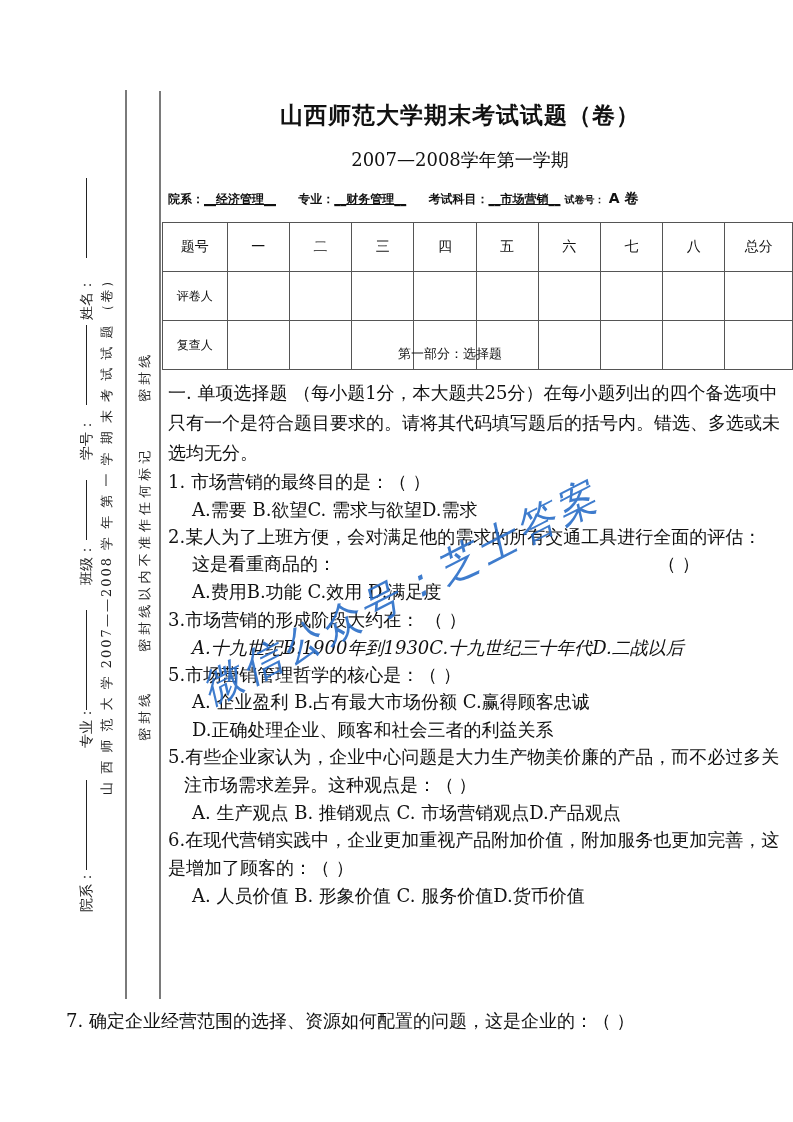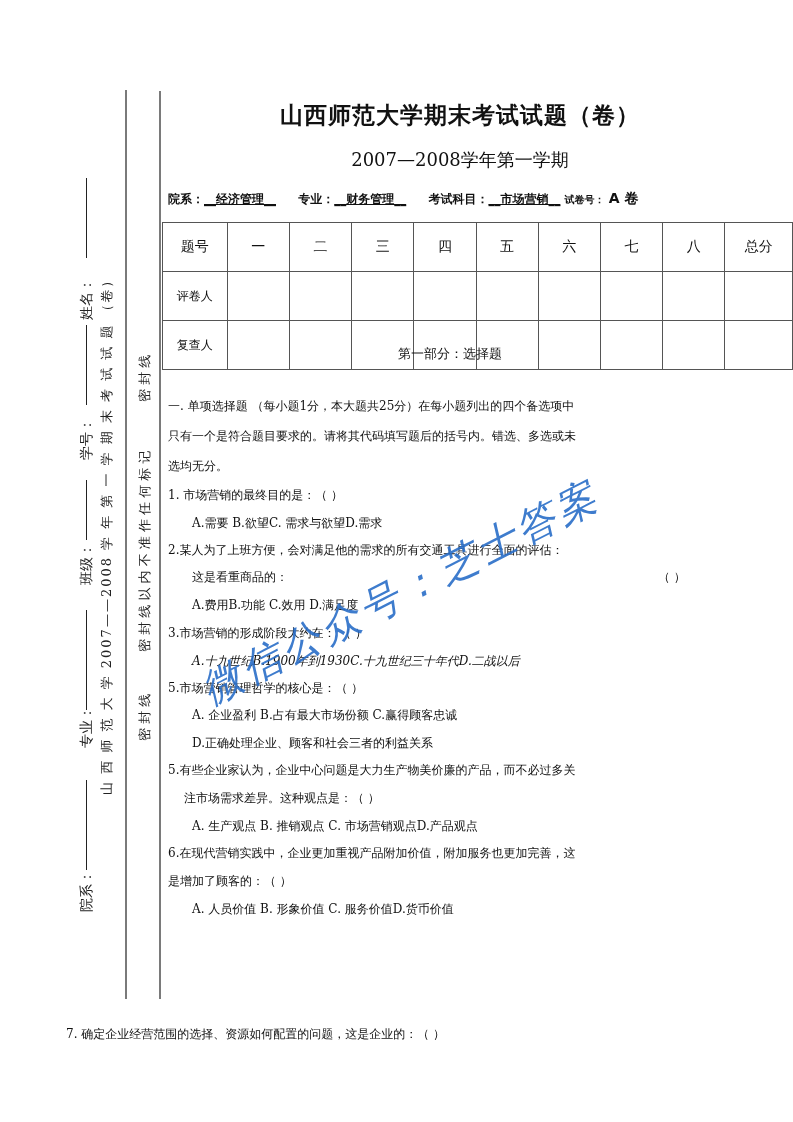--- a/index.html
+++ b/index.html
@@ -26,21 +26,21 @@
   table.score { position: absolute; left: 162px; top: 222px; border-collapse: collapse;
                 font-size: 14px; }
   table.score td { border: 1.5px solid #555; height: 24px; text-align: center; padding: 12px; }
   table.score td.h { width: 58px; }
   table.score td.c { width: 54px; }
   table.score td.t { width: 63px; }
   table.score .bold { font-weight: bold; font-family: "DejaVu Sans", "Liberation Sans", sans-serif; font-size: 15px; }
   table.score .small { font-size: 12px; }
 
   .section { position: absolute; left: 160px; width: 580px; top: 345px; text-align: center; font-size: 13px; }
-  .line { position: absolute; white-space: nowrap; font-size: 12px; margin-top: 17px; }
+  .line { position: absolute; white-space: nowrap; font-size: 18px; }
   .ind { padding-left: 24px; }
 
   .watermark { position: absolute; color: #2a6ec8; font-family: "DejaVu Sans", "Liberation Sans", sans-serif;
                font-size: 40px; white-space: nowrap; transform-origin: 0 0; transform: rotate(-27deg);
                opacity: 0.9; font-style: italic; letter-spacing: 4px; }
 </style>
 </head>
 <body>
 
 <div class="vline" style="left:125px; top:90px; height:909px;"></div>
@@ -134,21 +134,21 @@
 <div class="line ind" style="left:168px; top:580px;">A.费用B.功能    C.效用     D.满足度</div>
 
 <div class="line" style="left:168px; top:608px;">3.市场营销的形成阶段大约在：                  （     ）</div>
 <div class="line ind" style="left:168px; top:636px;font-style:italic;">A.十九世纪B.1900年到1930C.十九世纪三十年代D.二战以后</div>
 
 <div class="line" style="left:168px; top:663px;">5.市场营销管理哲学的核心是：（     ）</div>
 <div class="line ind" style="left:168px; top:690px;">A.  企业盈利     B.占有最大市场份额 C.赢得顾客忠诚</div>
 <div class="line ind" style="left:168px; top:718px;">D.正确处理企业、顾客和社会三者的利益关系</div>
 
 <div class="line" style="left:168px; top:745px;">5.有些企业家认为，企业中心问题是大力生产物美价廉的产品，而不必过多关</div>
-<div class="line" style="left:184px; top:773px;">注市场需求差异。这种观点是：（     ）</div>
+<div class="line" style="left:184px; top:773px;font-family:Liberation Serif, serif;">注市场需求差异。这种观点是：（     ）</div>
 <div class="line ind" style="left:168px; top:801px;">A.  生产观点      B.   推销观点   C.  市场营销观点D.产品观点</div>
 
 <div class="line" style="left:168px; top:828px;">6.在现代营销实践中，企业更加重视产品附加价值，附加服务也更加完善，这</div>
 <div class="line" style="left:168px; top:856px;">是增加了顾客的：（     ）</div>
 <div class="line ind" style="left:168px; top:884px;">A.  人员价值    B.  形象价值    C.  服务价值D.货币价值</div>
 
 <div class="line" style="left:66px; top:1009px;">7.  确定企业经营范围的选择、资源如何配置的问题，这是企业的：（   ）</div>
 
 <div class="watermark" style="left:192px; top:668px;">微信公众号：芝士答案</div>
 

